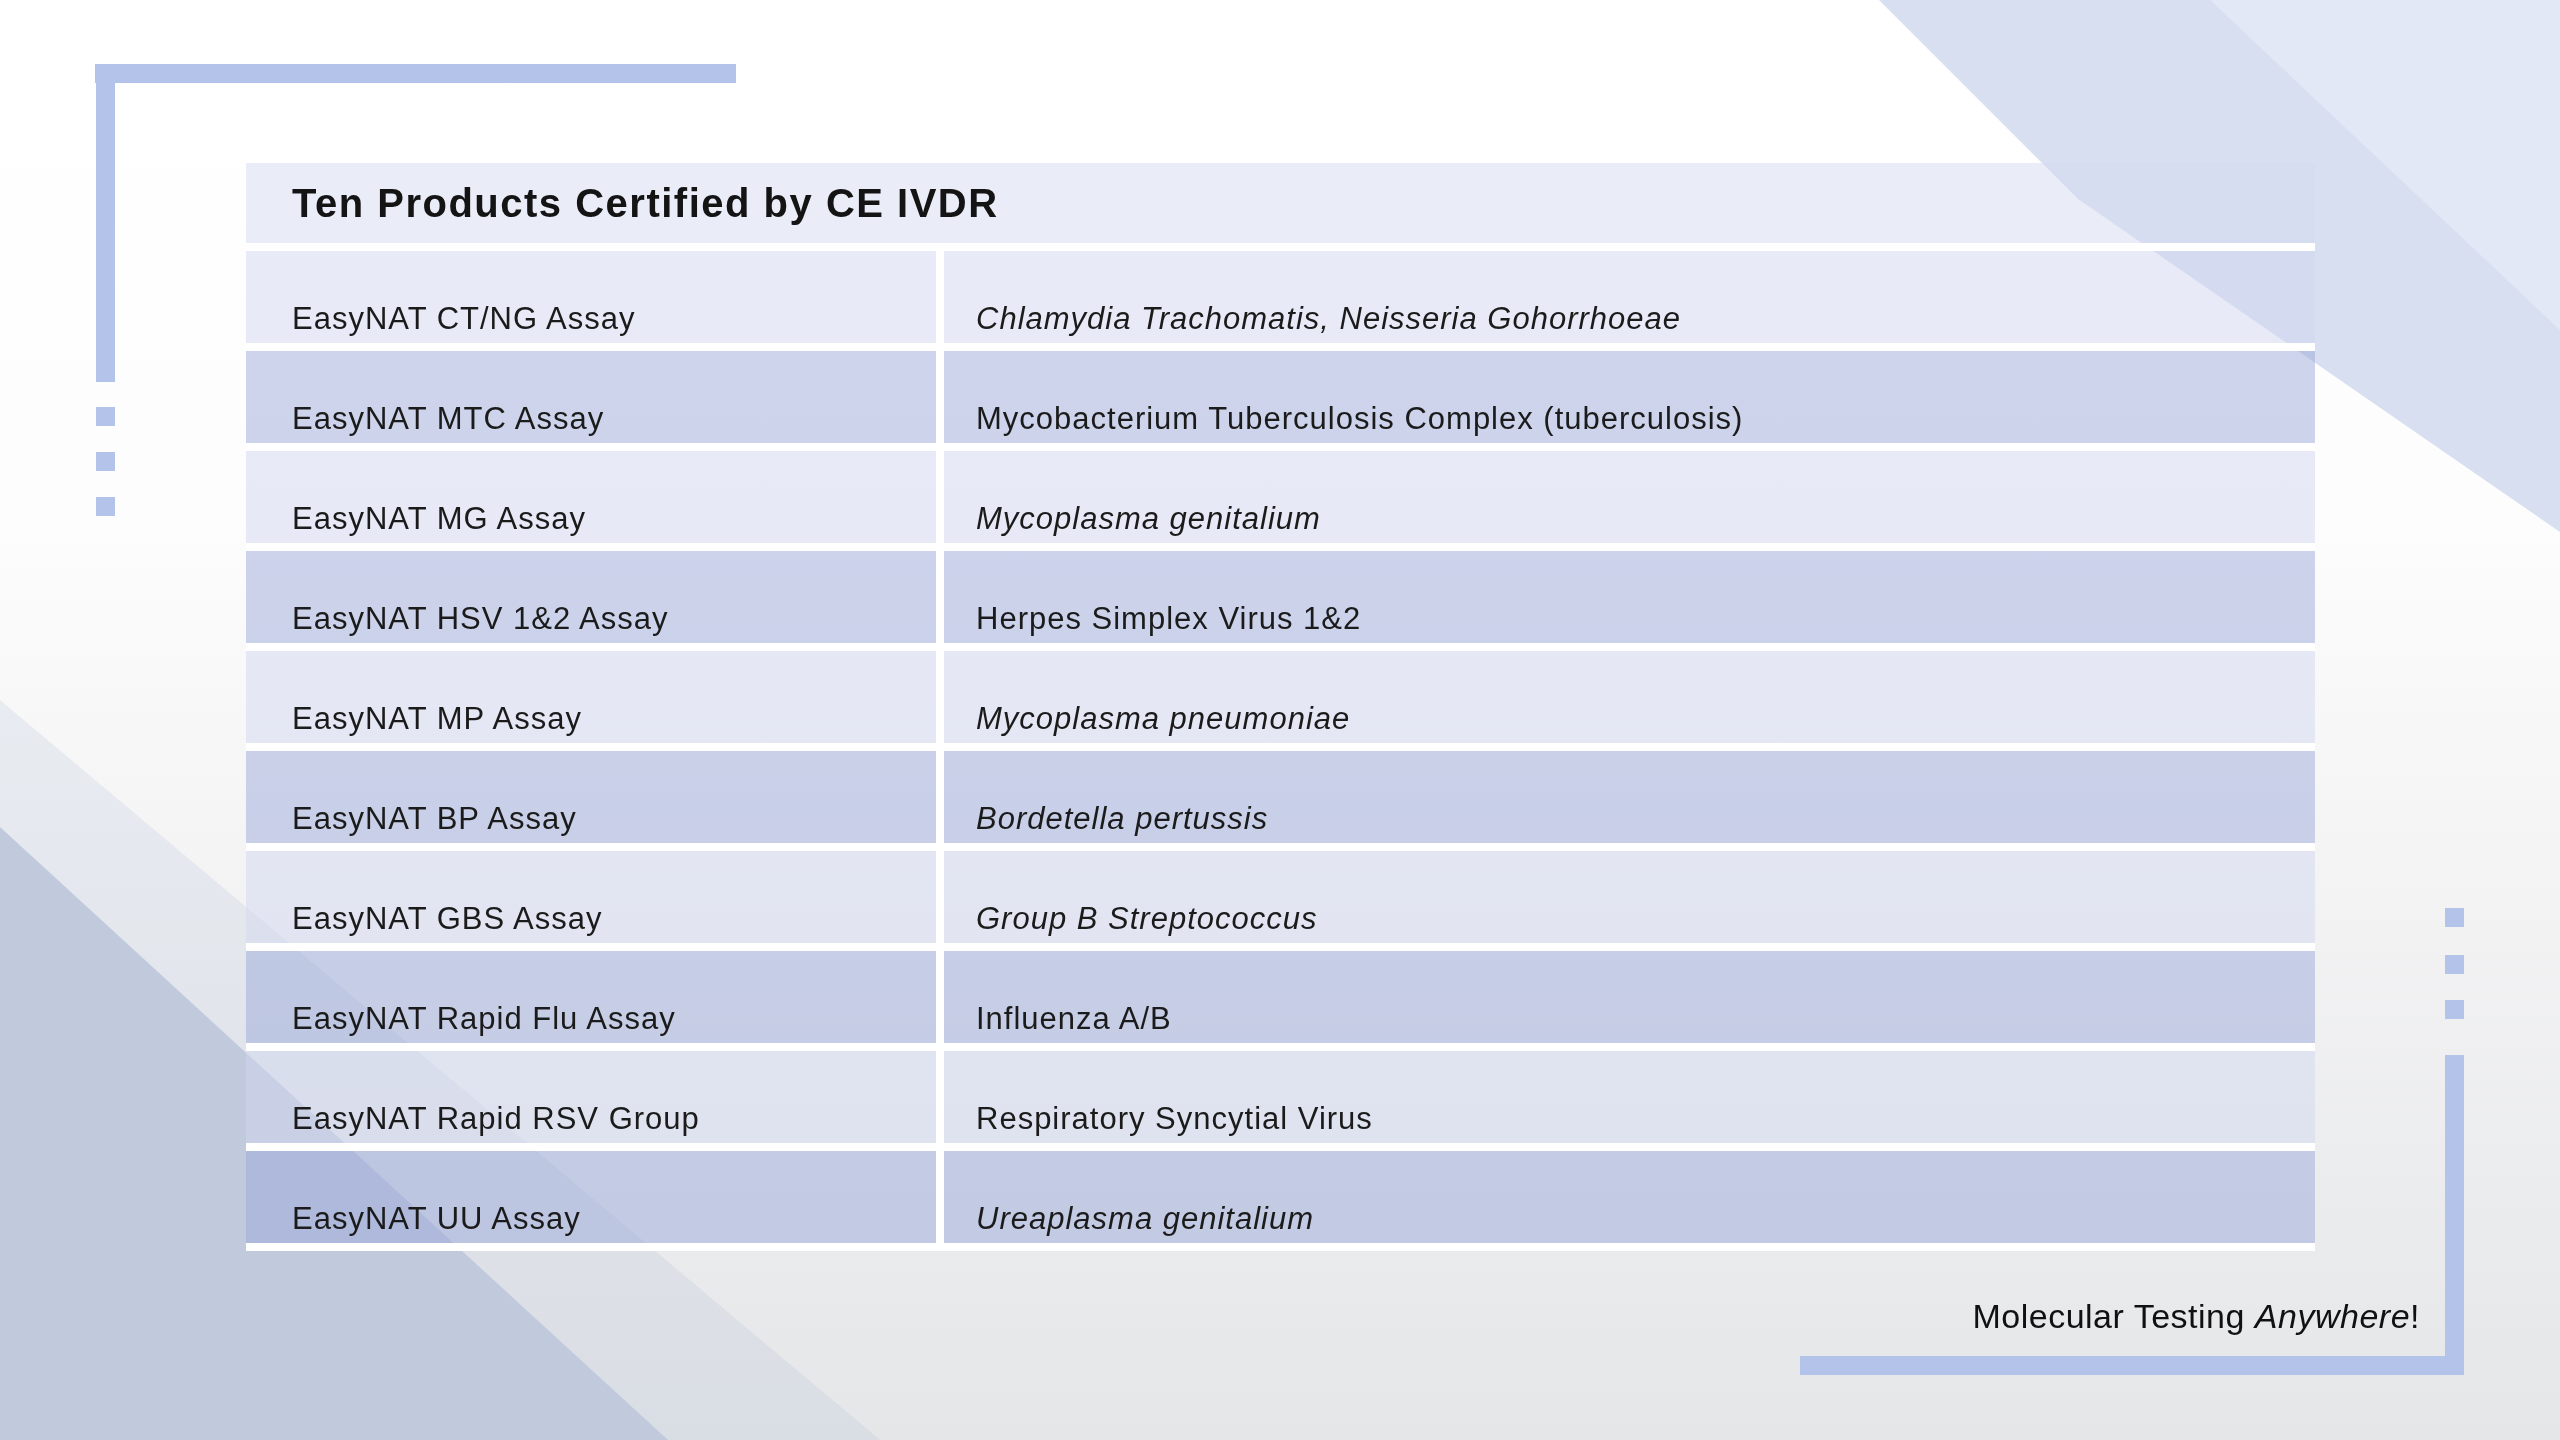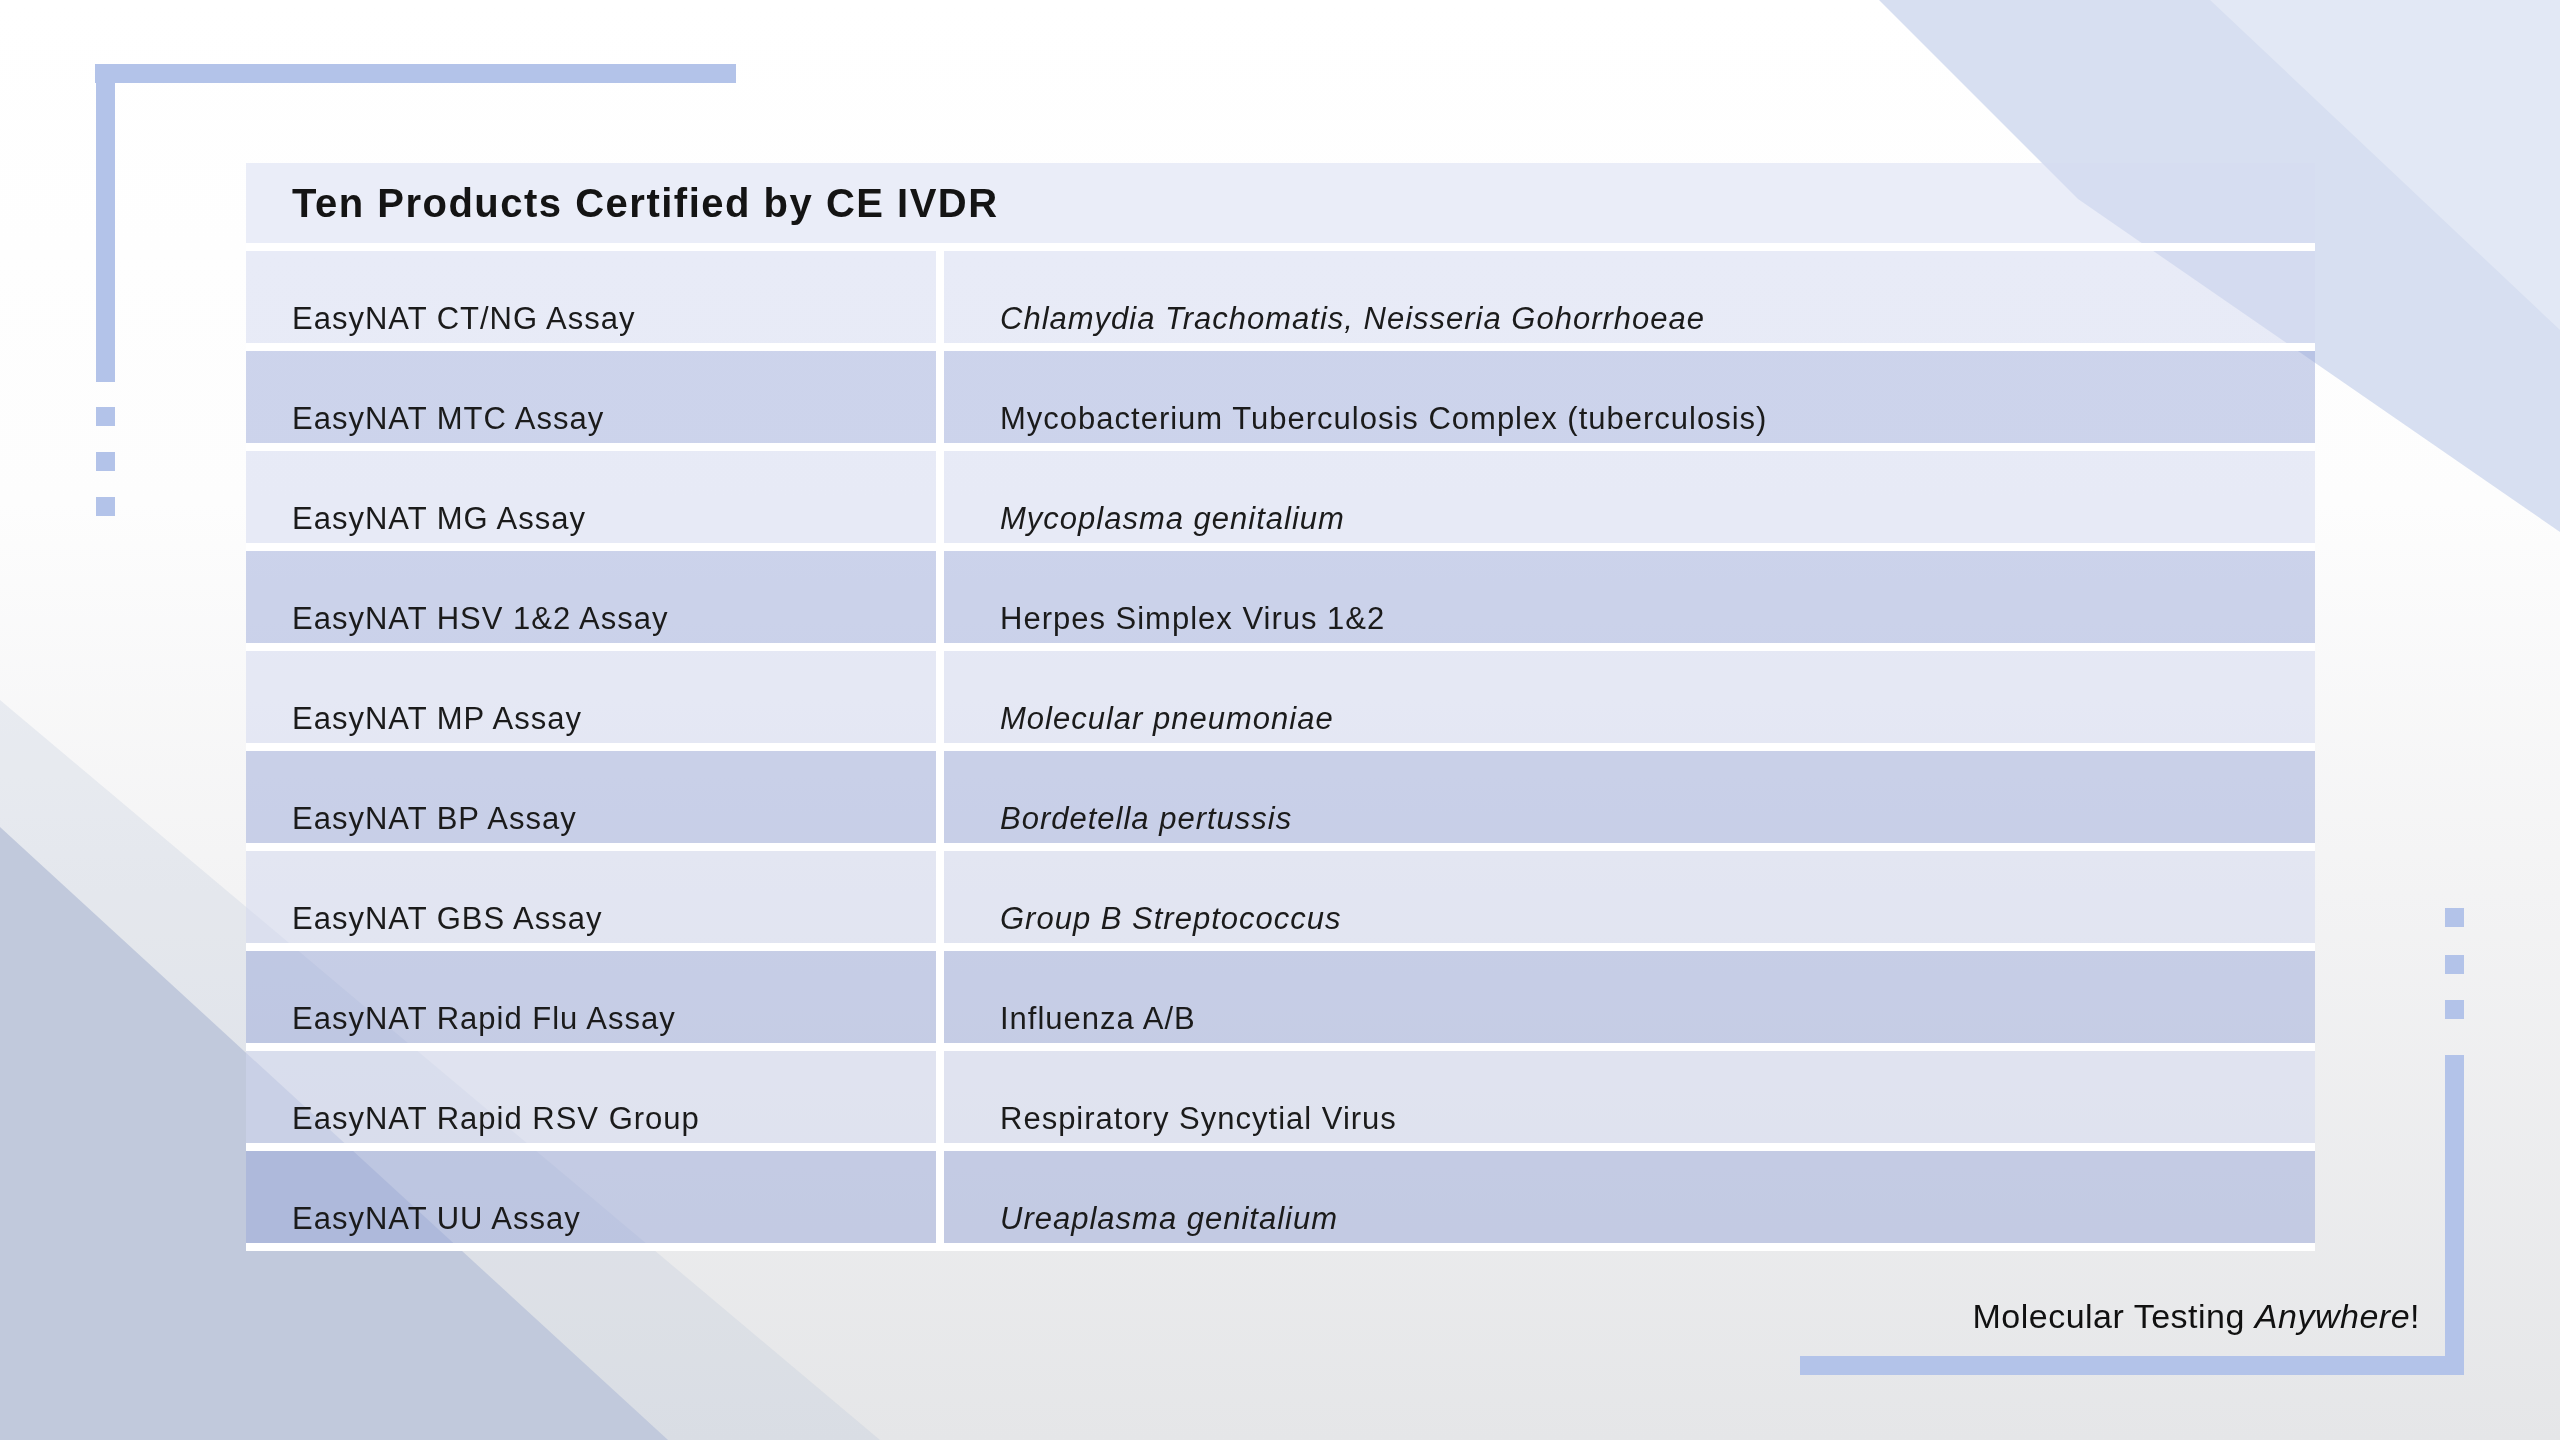--- a/index.html
+++ b/index.html
@@ -54,21 +54,21 @@
   }
   .row{
     display:flex;height:92px;border-bottom:8px solid #fff;
   }
   .row .pcell{
     width:690px;flex:0 0 690px;display:flex;align-items:center;
     padding-left:46px;box-sizing:border-box;
   }
   .row .tcell{
     flex:1 1 auto;display:flex;align-items:center;
-    padding-left:56px;box-sizing:border-box;
+    padding-left:32px;box-sizing:border-box;
     border-left:8px solid #fff;
   }
   .row:nth-child(odd) .pcell,.row:nth-child(odd) .tcell{background:rgba(155,169,217,0.5);}
   .row:nth-child(even) .pcell,.row:nth-child(even) .tcell{background:rgba(209,215,239,0.5);}
   .row span{font-size:31px;letter-spacing:1px;color:#1b1b1b;white-space:nowrap;margin-top:43px;}
   .row .tcell span.italic{font-style:italic;}
   .row .tcell span.roman{font-style:normal;text-align:center;}
   
   #tagline{
     position:absolute;right:140px;top:1297px;
@@ -133,21 +133,21 @@
         </div>
       <div class="tcell">
           <span class="roman">Herpes Simplex Virus 1&amp;2</span>
         </div>
     </div>
     <div class="row">
       <div class="pcell">
           <span>EasyNAT MP Assay</span>
         </div>
       <div class="tcell">
-          <span class="italic">Molecular pneumoniae</span>
+          <span class="italic">Mycoplasma pneumoniae</span>
         </div>
     </div>
     <div class="row">
       <div class="pcell">
           <span>EasyNAT BP Assay</span>
         </div>
       <div class="tcell">
           <span class="italic">Bordetella pertussis</span>
         </div>
     </div>

